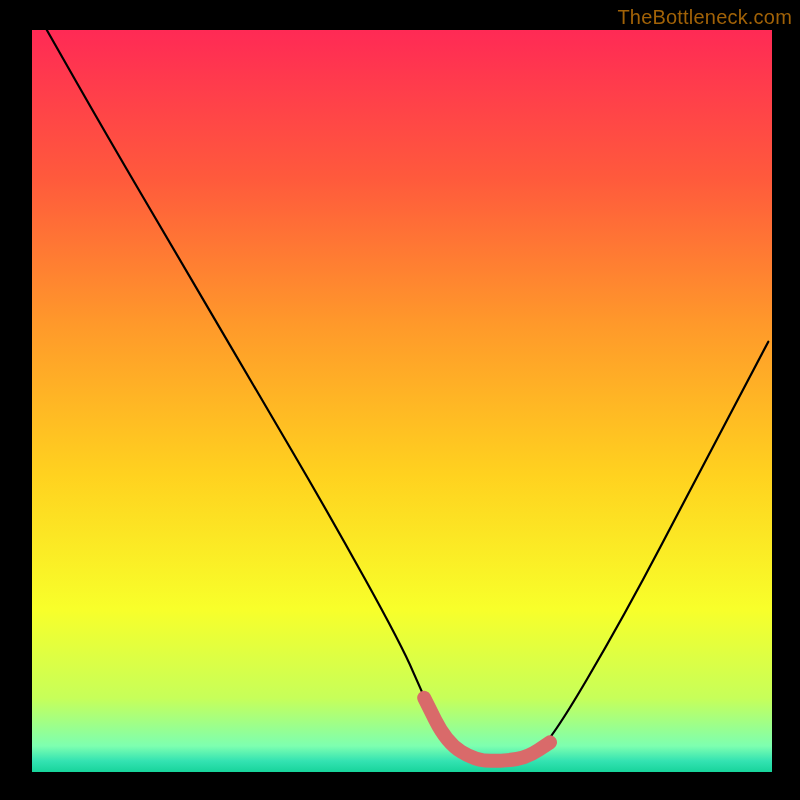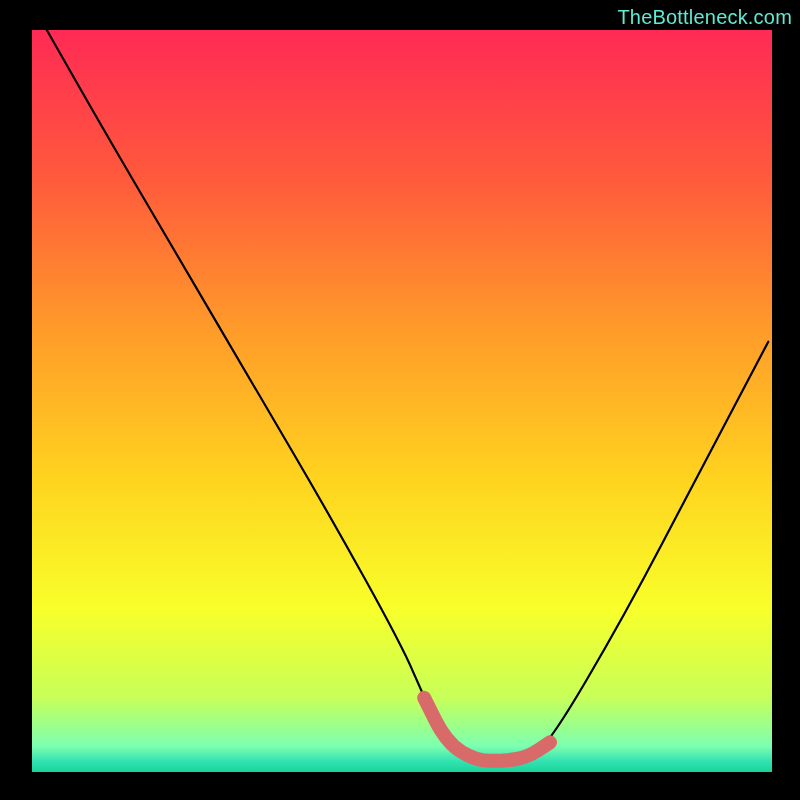--- a/index.html
+++ b/index.html
@@ -12,21 +12,21 @@
   }
   .chart-outer {
     width: 800px;
     height: 800px;
     position: relative;
   }
   .watermark {
     position: absolute;
     top: 6px;
     right: 8px;
-    color: #5eead4;
+    color: #a16207;
     font-size: 20px;
     letter-spacing: 0.2px;
     z-index: 10;
   }
   svg.chart {
     position: absolute;
     top: 0; left: 0;
     width: 800px;
     height: 800px;
   }

